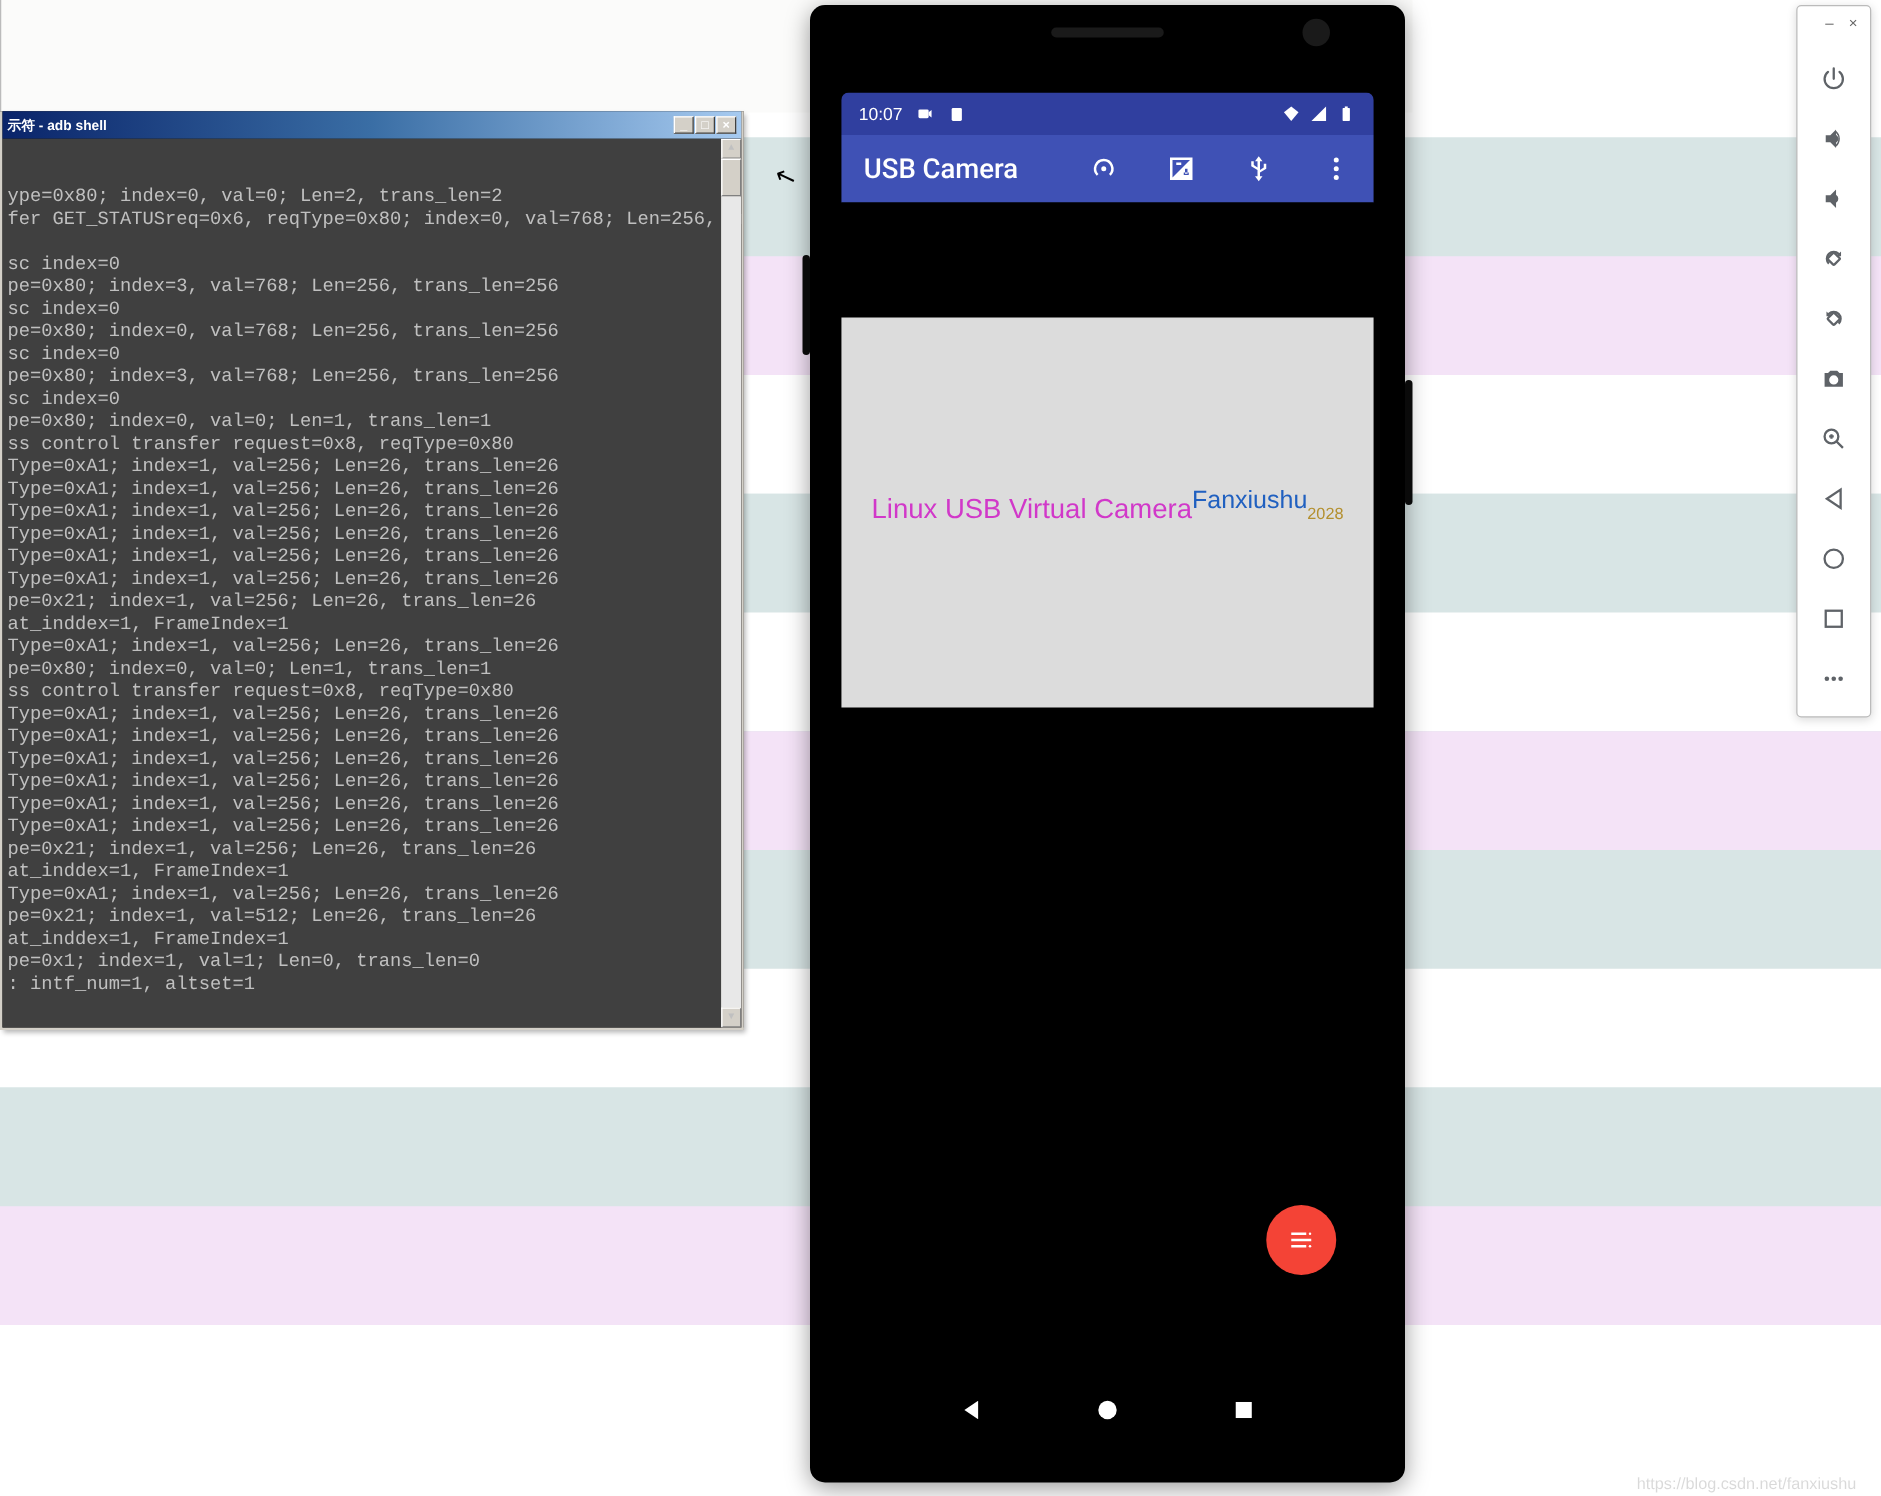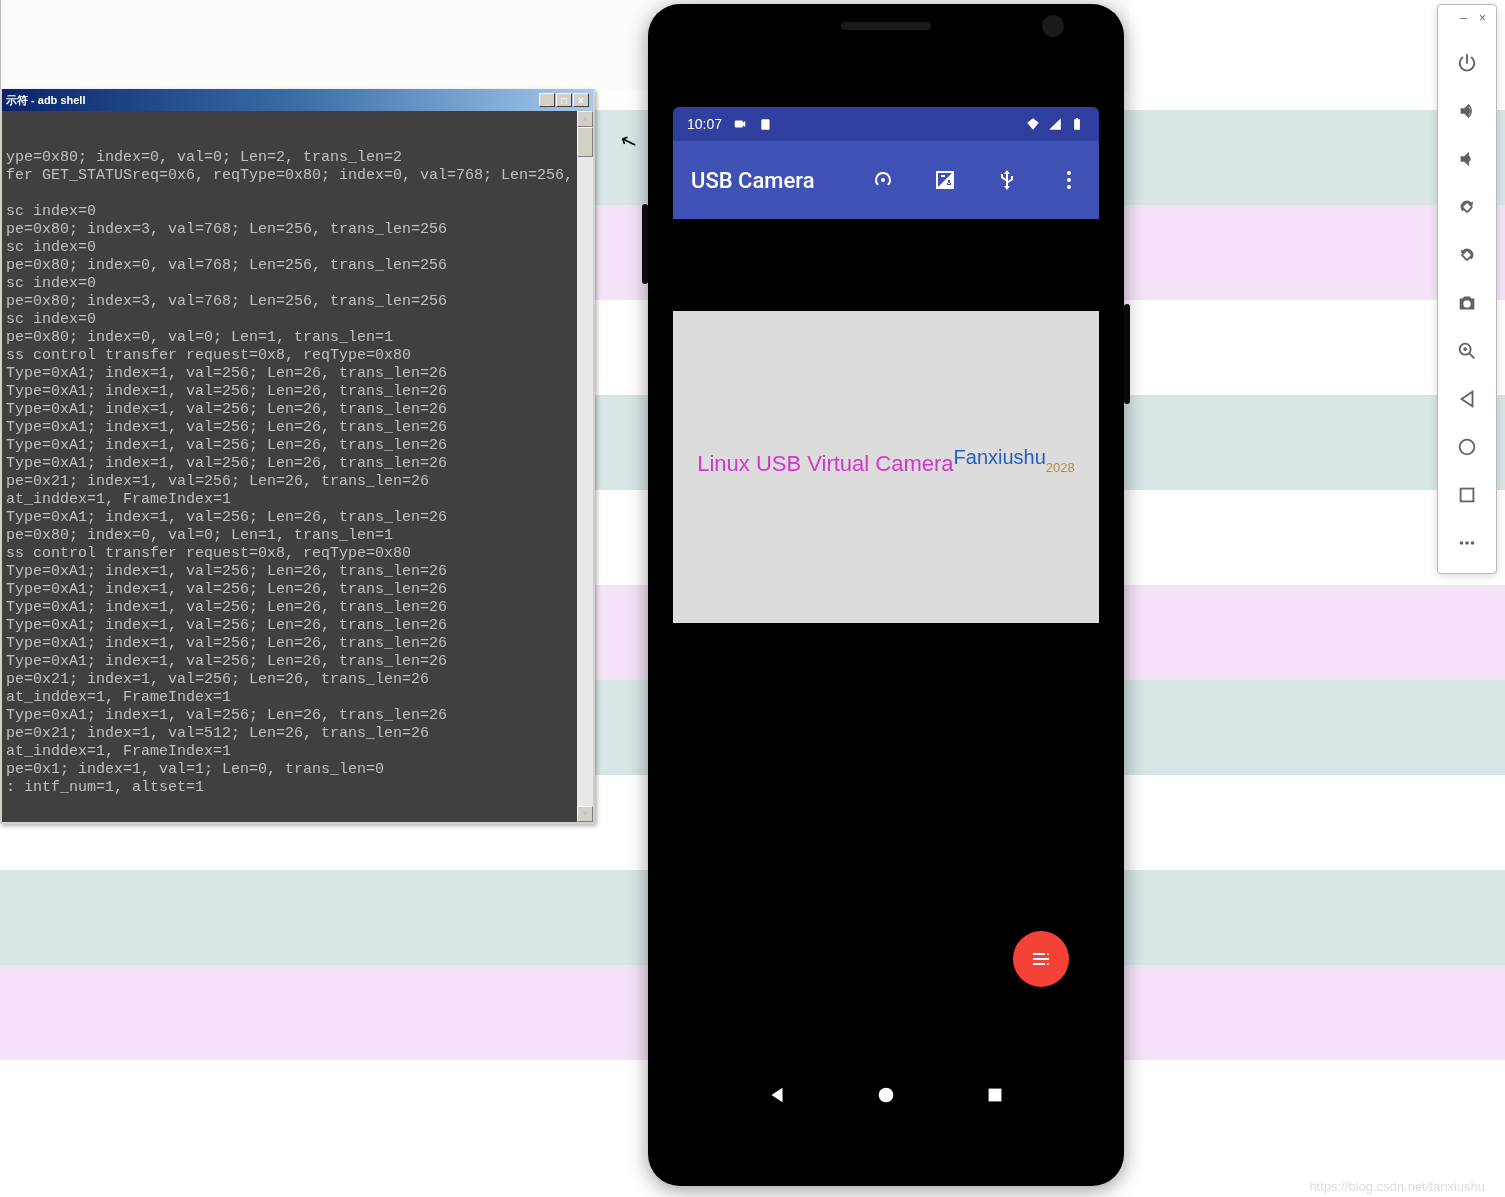--- a/index.html
+++ b/index.html
@@ -14,31 +14,31 @@
 .win-btns{display:flex;gap:1px}
 .win-btn{width:16px;height:14px;background:#d4d0c8;border:1px solid #fff;border-right-color:#404040;border-bottom-color:#404040;font:bold 10px sans-serif;display:flex;align-items:center;justify-content:center;cursor:default}
 .term-body{height:calc(100% - 22px);background:#404040;color:#c0c0c0;font:15px/1.2 "Courier New",monospace;padding:2px 4px;white-space:pre;overflow:hidden;position:relative}
 .term-scroll{position:absolute;right:0;top:0;width:16px;height:100%;background:#d4d0c8;display:flex;flex-direction:column}
 .scroll-btn{height:16px;background:#d4d0c8;border:1px solid #fff;border-right-color:#808080;border-bottom-color:#808080;font-size:8px;display:flex;align-items:center;justify-content:center}
 .scroll-track{flex:1;background:#e8e8e8}
 .scroll-thumb{width:100%;height:30px;background:#d4d0c8;border:1px solid #fff;border-right-color:#808080;border-bottom-color:#808080;margin-top:0}
 .cursor-arrow{position:absolute;top:129px;left:620px;font-size:20px;color:#000;transform:rotate(-20deg)}
 
 .emulator{position:absolute;top:4px;left:648px;width:476px;height:1182px}
-.phone{width:100%;height:100%;background:#000;border-radius:32px;padding:53px 25px;position:relative;box-shadow:0 4px 20px rgba(0,0,0,.4)}
+.phone{width:100%;height:100%;background:#000;border-radius:12px;padding:20px 25px;position:relative;box-shadow:0 4px 20px rgba(0,0,0,.4)}
 .phone-top{position:absolute;top:18px;left:0;width:100%;display:flex;justify-content:center;align-items:center;gap:120px}
 .speaker{width:90px;height:8px;background:#1a1a1a;border-radius:4px}
 .cam-dot{width:22px;height:22px;background:#1a1a1a;border-radius:50%;position:absolute;right:60px}
 .phone-side-btn{position:absolute;background:#0a0a0a;width:6px;border-radius:3px}
 .screen{width:100%;height:calc(100% - 60px);margin-top:50px;background:#000;border-radius:6px;overflow:hidden;display:flex;flex-direction:column}
 .statusbar{height:34px;background:#303f9f;display:flex;align-items:center;justify-content:space-between;padding:0 14px;color:#fff;font:14px sans-serif}
 .sb-left{display:flex;align-items:center;gap:10px}
 .sb-right{display:flex;align-items:center;gap:6px}
 .sb-icon{width:16px;height:14px;display:inline-block}
-.appbar{height:78px;background:#3f51b5;display:flex;align-items:center;padding:0 18px;color:#fff;gap:18px}
+.appbar{height:54px;background:#3f51b5;display:flex;align-items:center;padding:0 18px;color:#fff;gap:18px}
 .appbar-title{font:500 22px Roboto,sans-serif;flex:0 0 auto}
 .appbar-icons{display:flex;gap:38px;margin-left:auto;align-items:center}
 .ab-icon{width:24px;height:24px;fill:#fff}
 .ad-banner{height:58px;background:linear-gradient(90deg,#0e2138,#1a3350);display:flex;align-items:center;color:#fff;font:13px sans-serif;position:relative;overflow:hidden}
 .ad-text{padding-left:28px;line-height:1.4}
 .ad-img{position:absolute;right:0;width:140px;height:100%;background:linear-gradient(135deg,#666,#999,#444);opacity:.7}
 .ad-btn{position:absolute;right:10px;bottom:6px;background:#fff;color:#333;font:10px sans-serif;padding:1px 6px;border-radius:2px}
 .ad-badge{position:absolute;right:3px;top:3px;background:#444;color:#ccc;font:10px sans-serif;padding:1px 4px}
 .cam-content{flex:1;background:#000;display:flex;flex-direction:column;position:relative}
 .spacer-black{height:92px}

